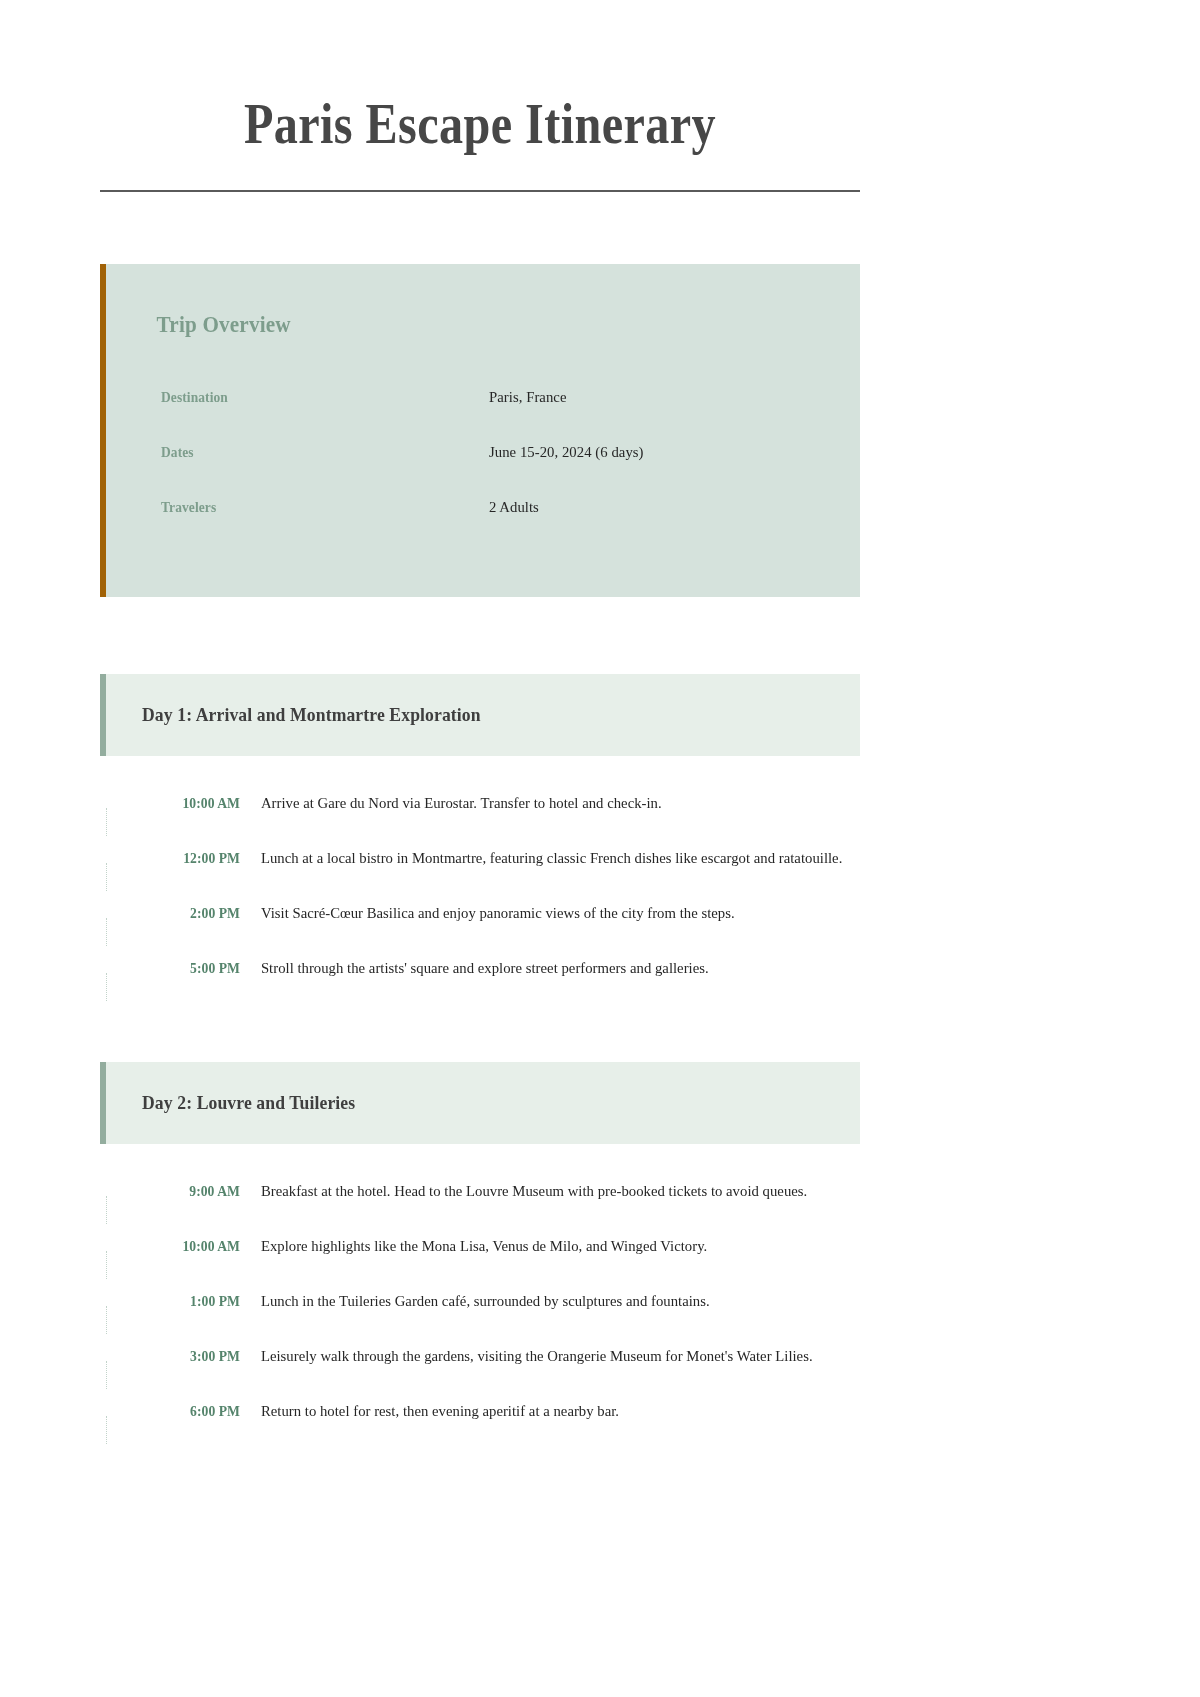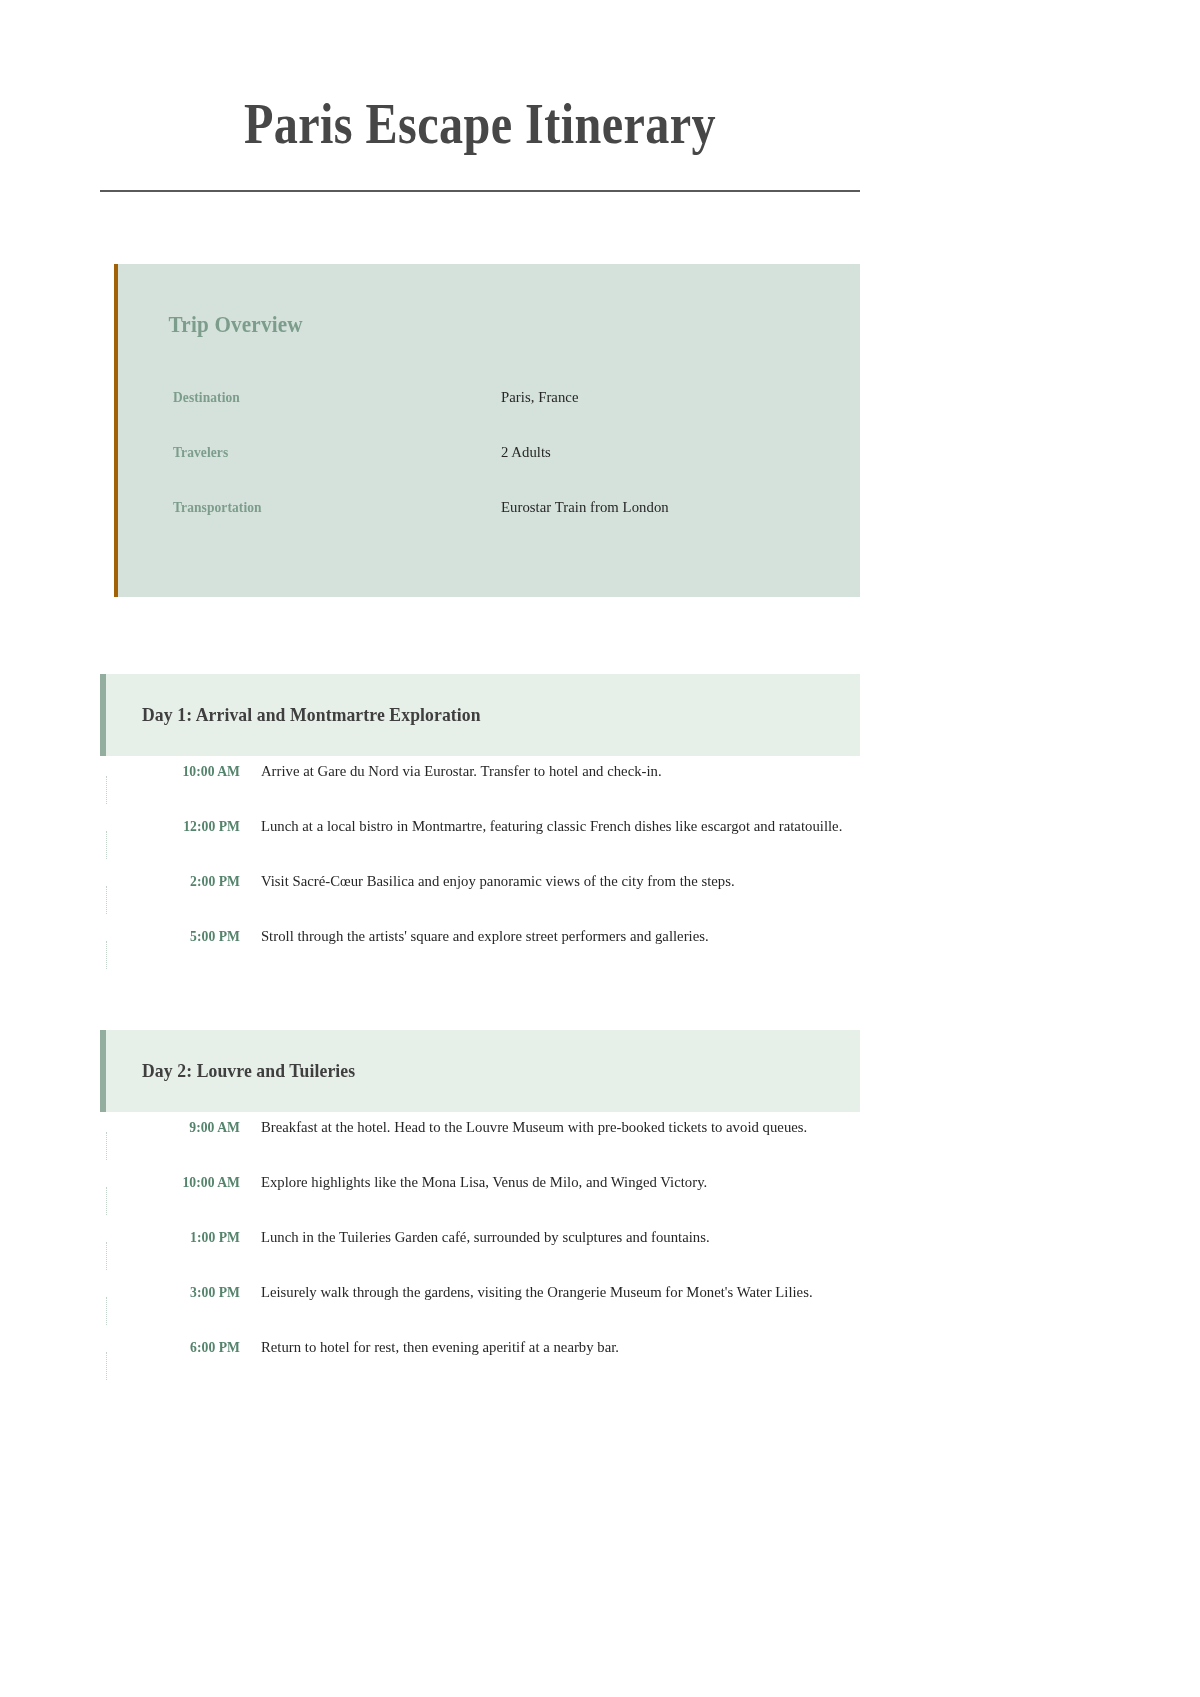--- a/index.html
+++ b/index.html
@@ -40,23 +40,22 @@
     height: 0;
     border: 0;
     border-top: 2px solid #5a5a5a;
     width: 100%;
   }
 
   
   .overview-panel {
     margin-top: 72px;
     background: #d5e2dc;
-    border-left: 4px solid #a16207;
+    border-left: 6px solid #a16207;
     padding: 36px 0 44px 0;
-    margin-left: 14px;
   }
   .overview-title {
     margin: 0;
     padding: 10px 0 0 55px;
     font-size: 23px;
     font-weight: 700;
     color: #7d9d8c;
     letter-spacing: 0.2px;
     line-height: 1.3;
     transform: scaleX(0.92);
@@ -106,21 +105,21 @@
   .day-header-text {
     font-size: 19px;
     font-weight: 700;
     color: #3f3f3f;
     letter-spacing: 0.1px;
     transform: scaleX(0.93);
     transform-origin: left center;
   }
 
   
-  .schedule { padding-top: 6px; }
+  .schedule { padding-top: 38px; }
 
   .sched-row {
     position: relative;
     display: flex;
     align-items: baseline;
     height: 55px;
     padding-left: 6px;
   }
   .sched-tick {
     position: absolute;
@@ -162,26 +161,26 @@
   <hr class="title-rule">
 
   <section class="overview-panel">
     <h2 class="overview-title">Trip Overview</h2>
     <div class="overview-rows">
         <div class="ov-row">
           <div class="ov-label">Destination</div>
           <div class="ov-value">Paris, France</div>
         </div>
         <div class="ov-row">
+          <div class="ov-label">Dates</div>
+          <div class="ov-value">June 15-20, 2024 (6 days)</div>
+        </div>
+        <div class="ov-row">
           <div class="ov-label">Travelers</div>
           <div class="ov-value">2 Adults</div>
-        </div>
-        <div class="ov-row">
-          <div class="ov-label">Transportation</div>
-          <div class="ov-value">Eurostar Train from London</div>
         </div>
       </div>
   </section>
 
   <div id="days-container">
       <section class="day-block first">
         <div class="day-header">
           <span class="day-header-text">Day 1: Arrival and Montmartre Exploration</span>
         </div>
         <div class="schedule">

